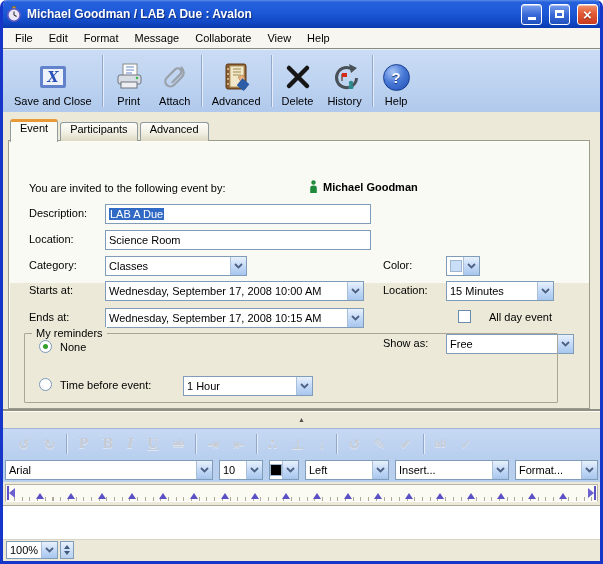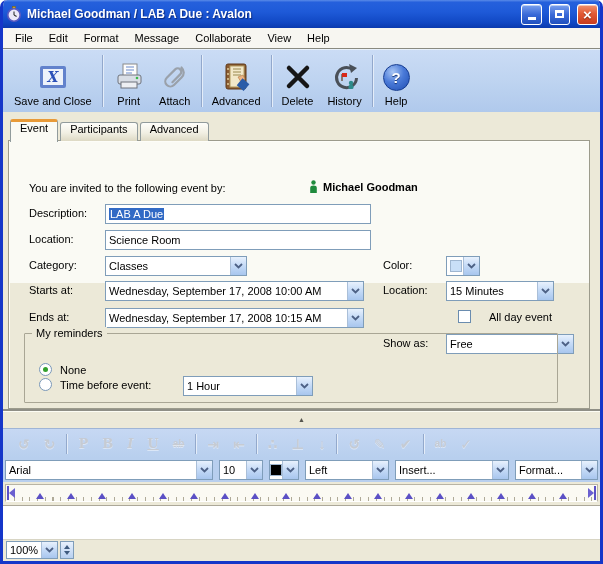--- a/index.html
+++ b/index.html
@@ -385,21 +385,21 @@
           <span class="cbtn">
               <svg width="9" height="6">
                 <path d="M1 1 L4.5 4.5 L8 1" stroke="#4D6185" stroke-width="1.8" fill="none"></path>
               </svg>
             </span>
         </div>
       </div>
 
       <div class="grpbox">
         <span class="legend">My reminders</span>
-        <div class="grprow" style="top:29px;">
+        <div class="grprow" style="top:6px;">
           <span class="radio on"></span>
           <span class="flabel">None</span>
         </div>
         <div class="grprow" style="top:44px;">
           <span class="radio"></span>
           <span class="flabel">Time before event:</span>
         </div>
         <div class="grprow" style="top:42px; left:158px;">
           <div class="combo" style="width:130px;">
             <span class="ctext">1 Hour</span>

